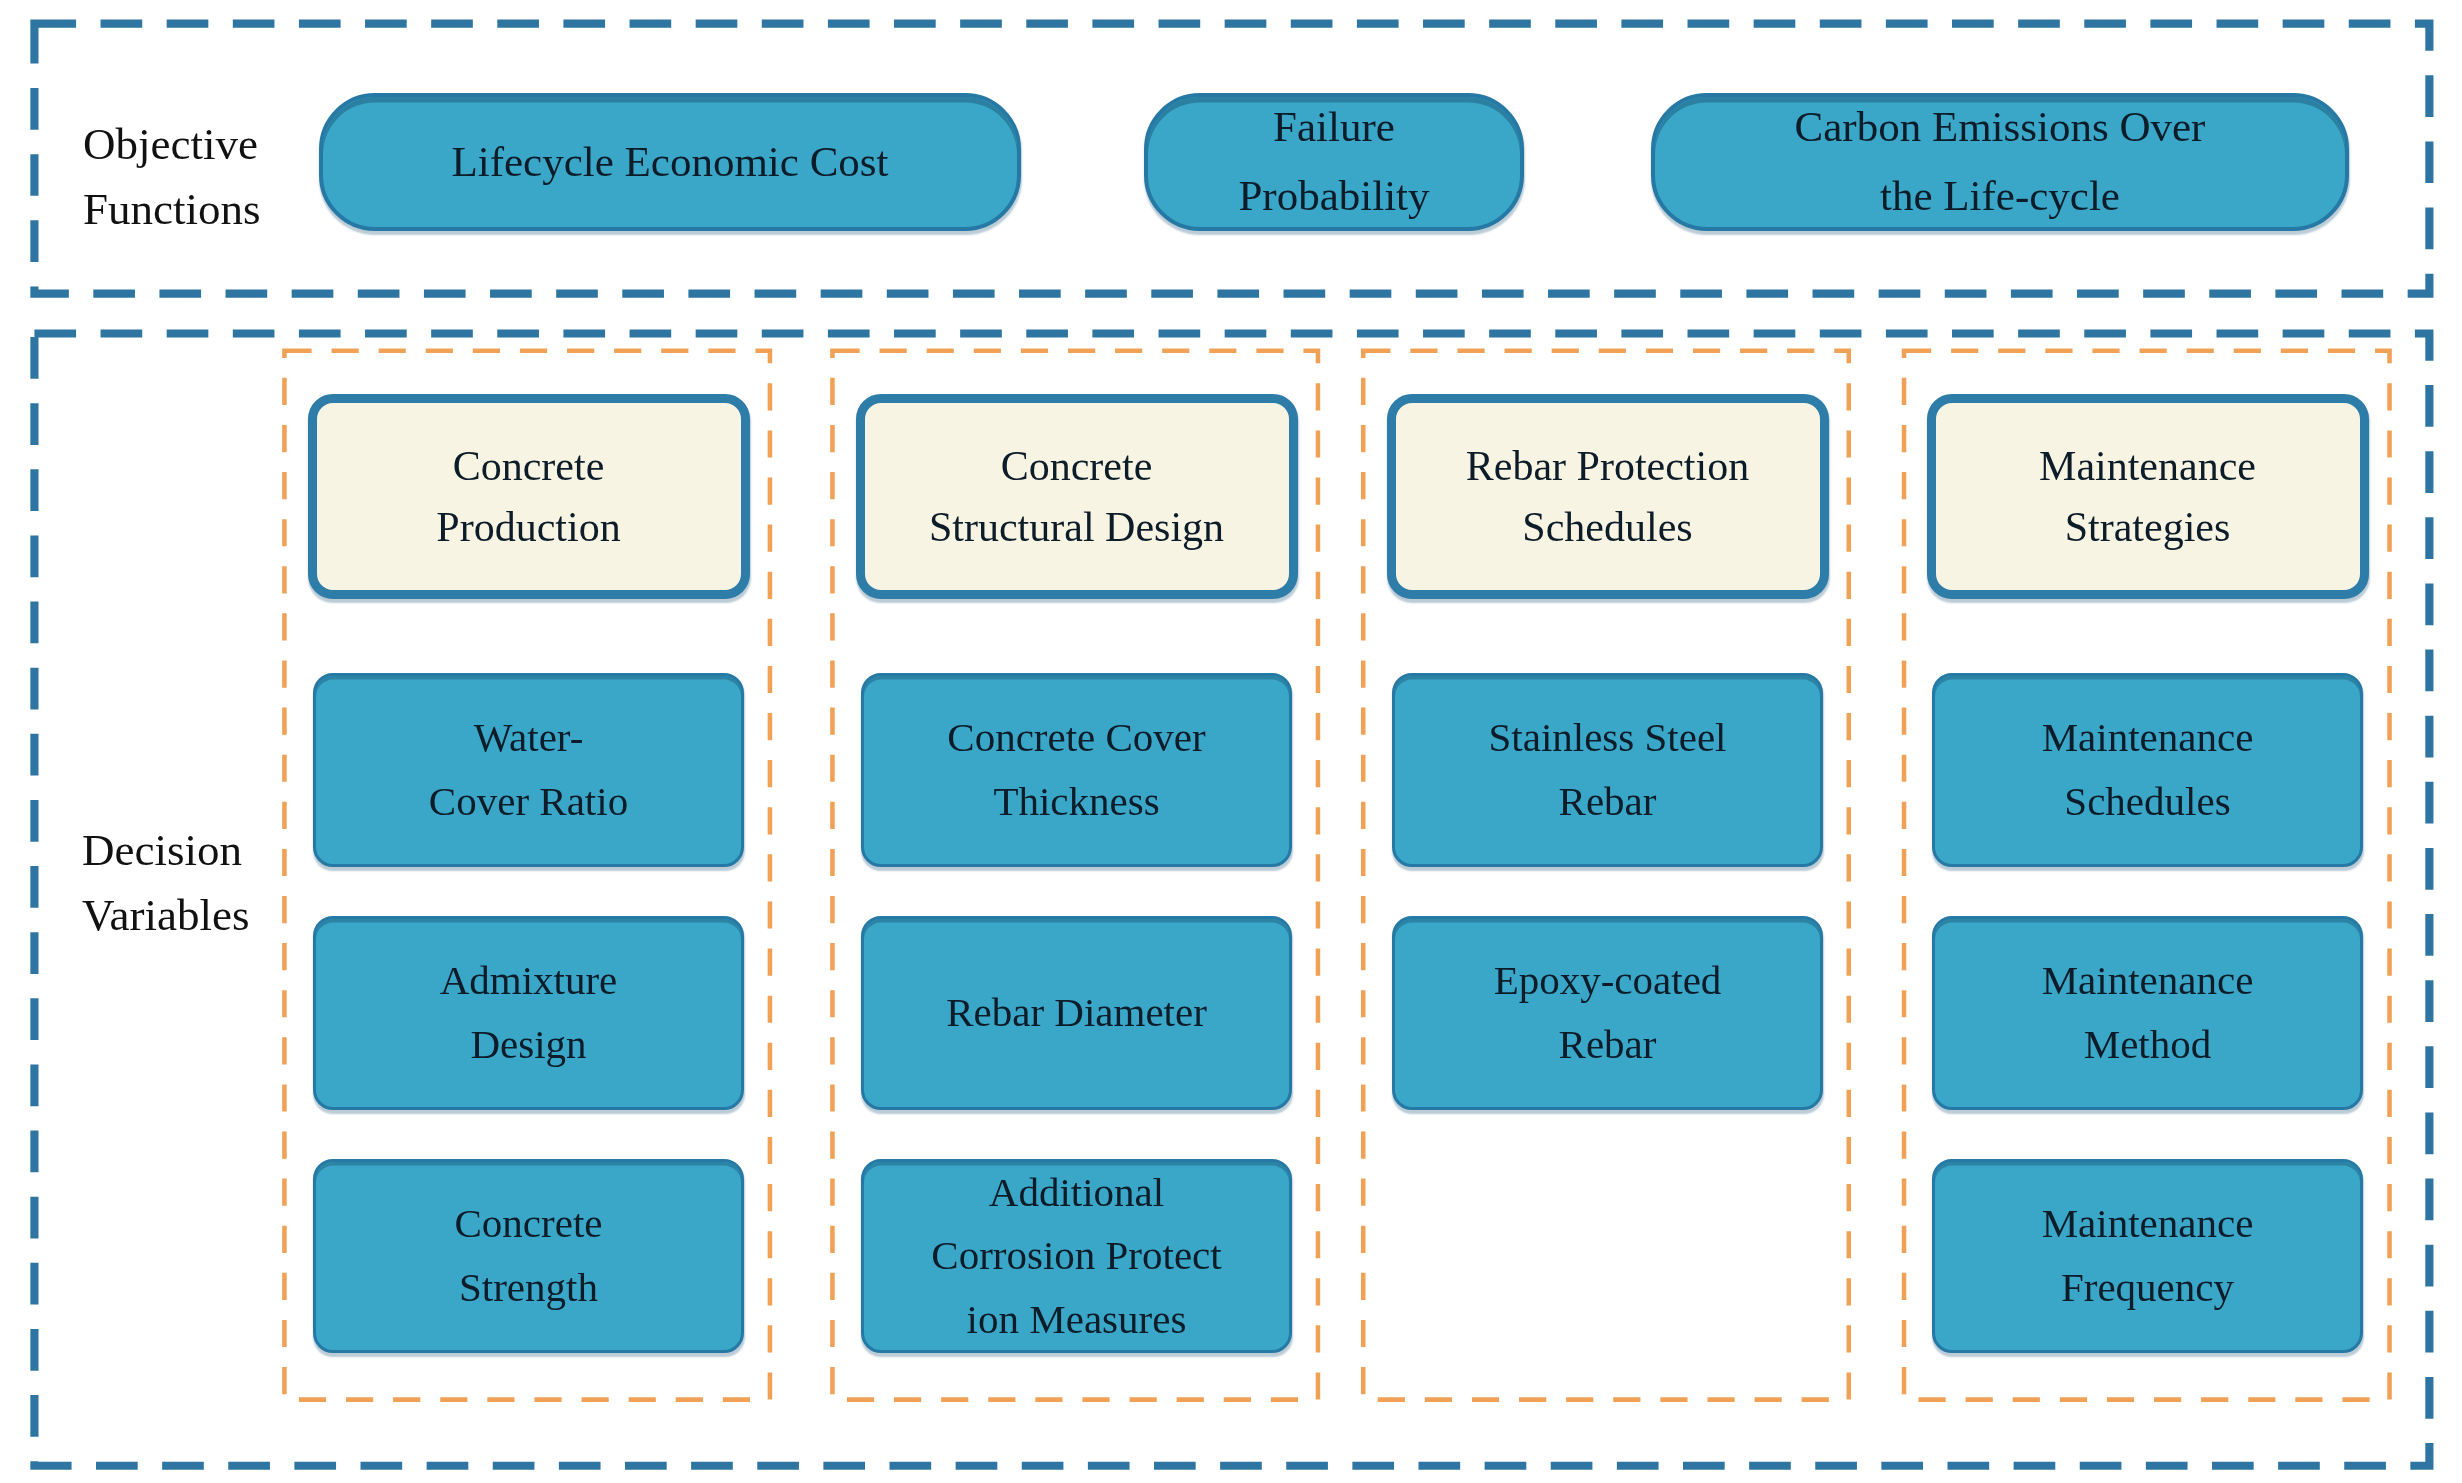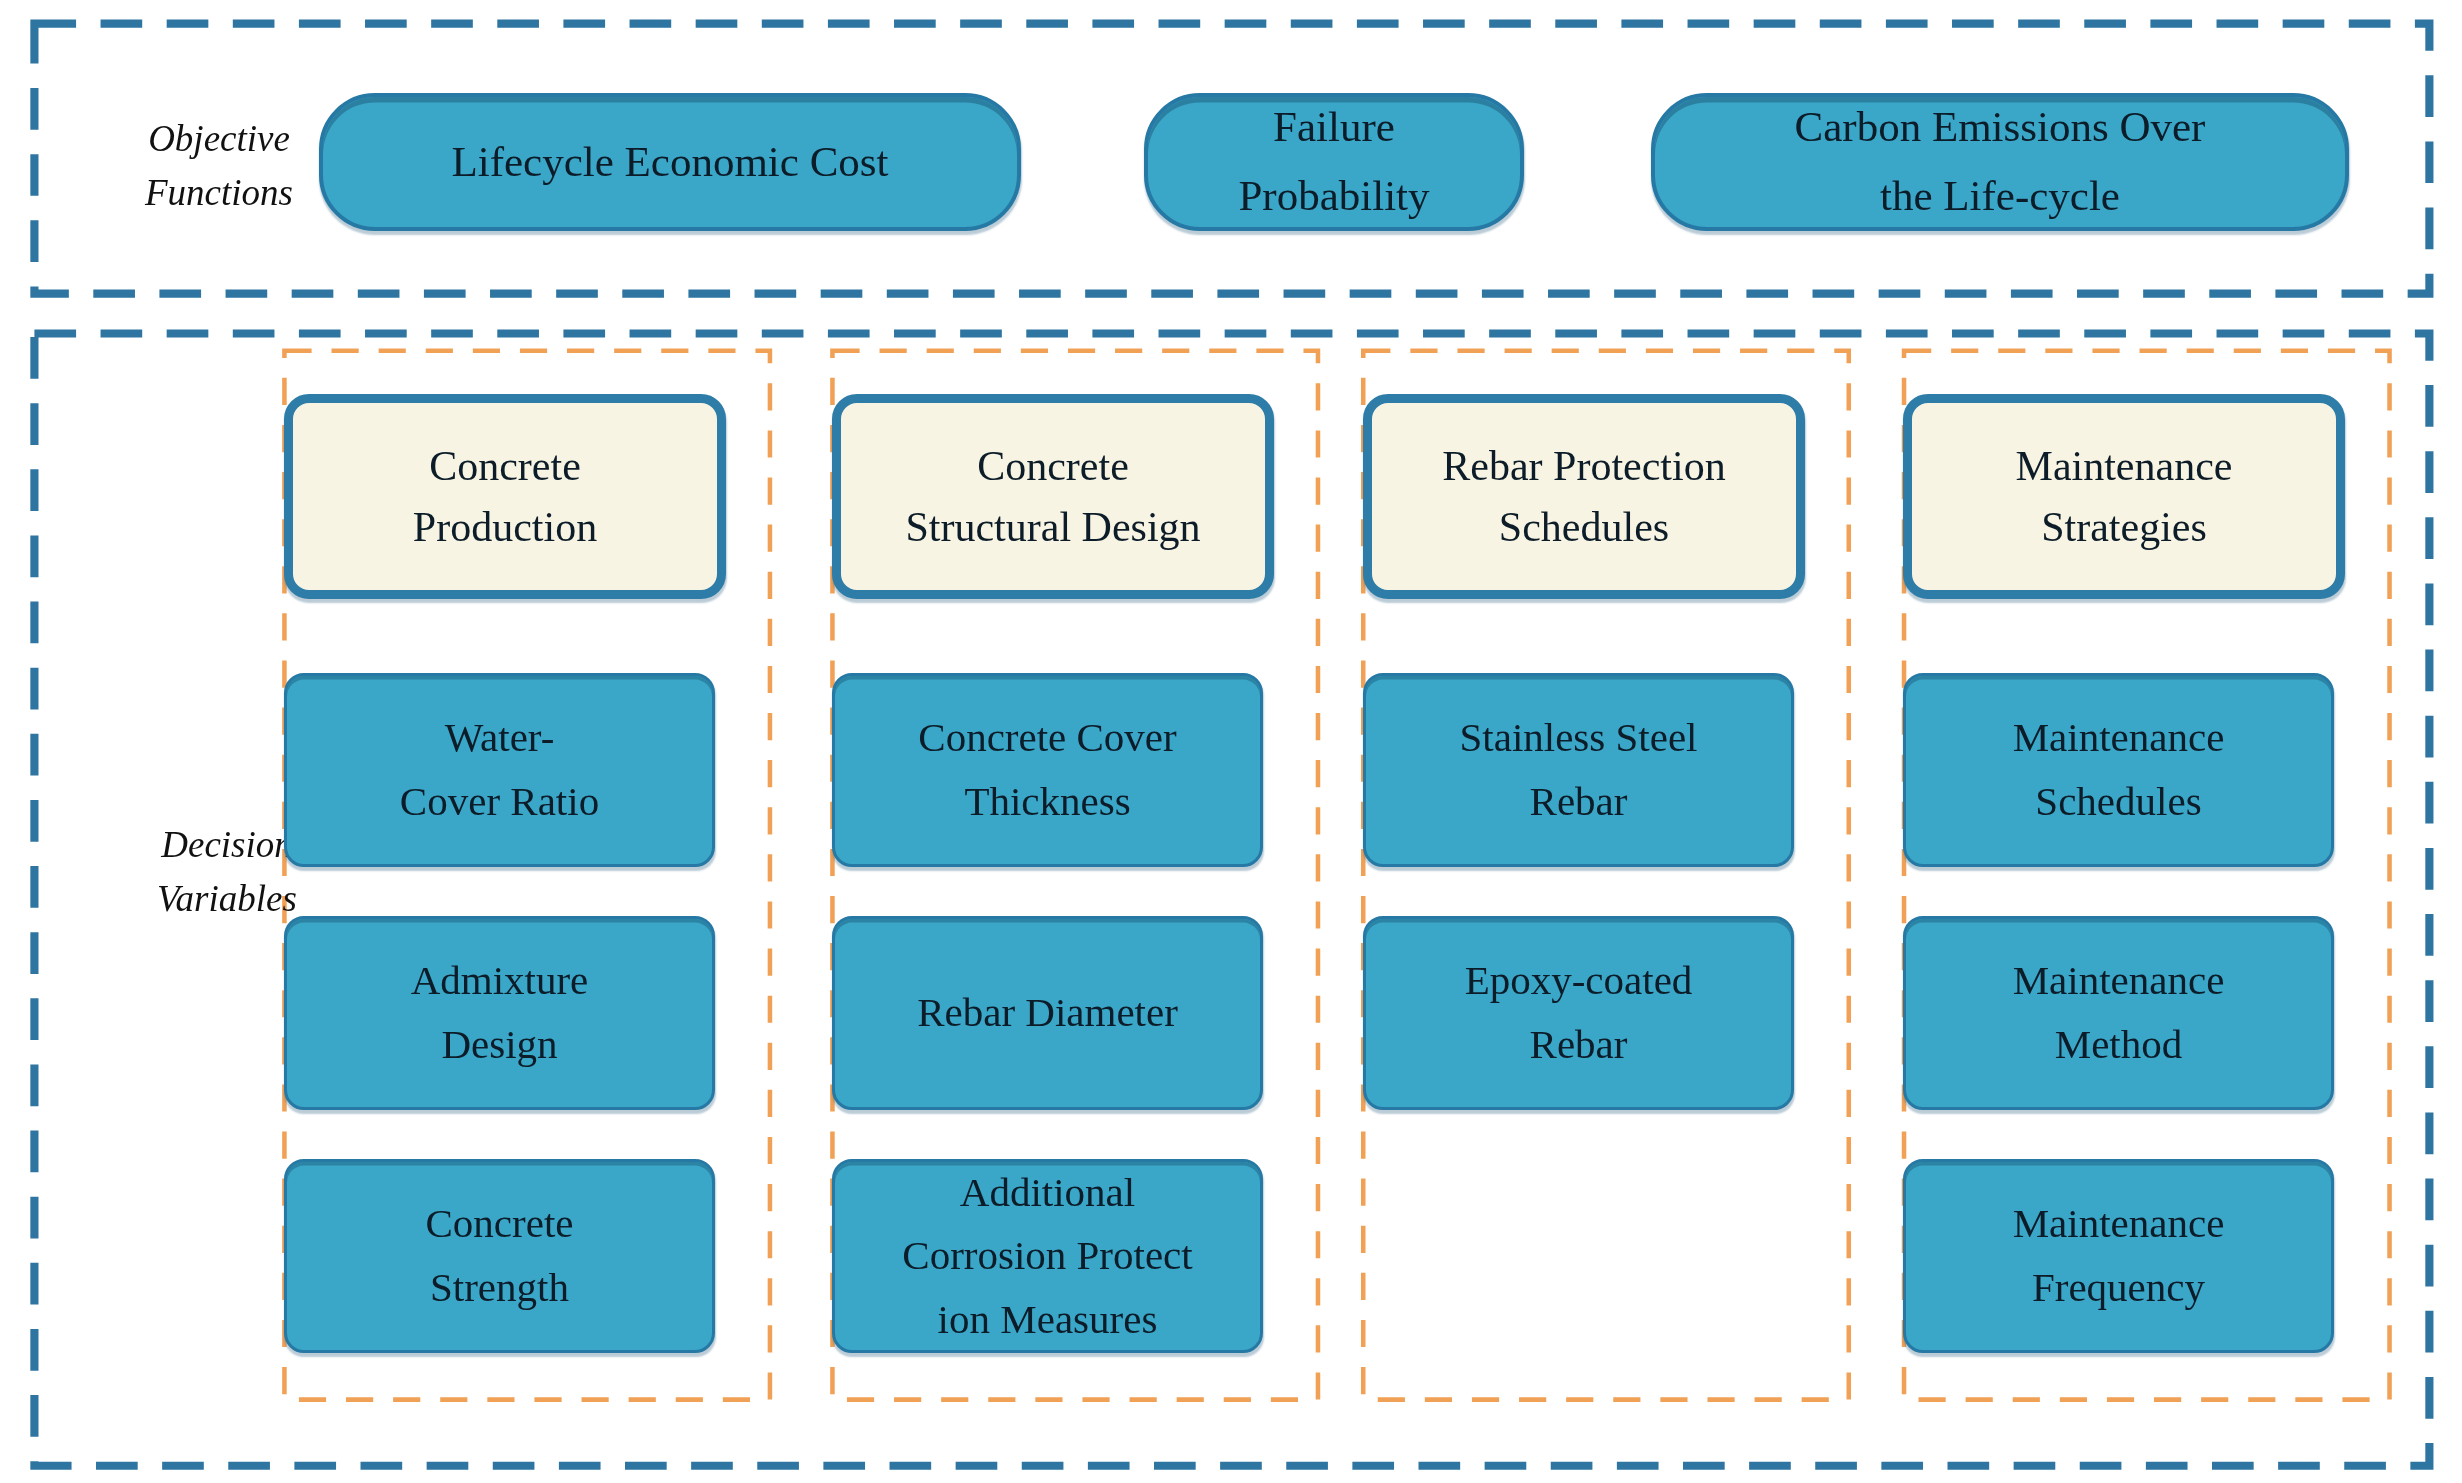--- a/index.html
+++ b/index.html
@@ -25,25 +25,24 @@
     position:absolute;left:0;top:0;width:2462px;height:1484px;
     pointer-events:none;
   }
   .dash-layer rect{fill:none;}
   .outer-rect{stroke:var(--outer-dash);stroke-width:9;stroke-dasharray:46 27;}
   .col-rect{stroke:var(--column-dash);stroke-width:5;stroke-dasharray:30 22;}
 
   .section-label{
     position:absolute;
     color:var(--label-text);
-    font-size:37px;
+    font-size:45px;
     line-height:1.45;
     white-space:pre-line;
-    text-align:center;
-    font-style:italic;
+    text-align:left;
   }
   .obj-label{left:83px;top:112px;width:272px;}
   .dec-label{left:82px;top:818px;width:290px;}
 
   .pill{
     position:absolute;
     top:93px;height:138px;
     background:var(--box-fill);
     border:4.5px solid var(--box-border);
     border-radius:56px;
@@ -54,21 +53,21 @@
     white-space:pre-line;
     box-shadow:inset 0 5.4px 0 rgba(26,82,112,0.45), 0.9px 3.6px 1.8px rgba(60,110,140,0.35);
   }
   .pill-1{left:319px;width:702px;}
   .pill-2{left:1144px;width:380px;}
   .pill-3{left:1651px;width:698px;text-align:center;}
 
   .column{
     position:absolute;
     top:349px;height:1054px;width:489px;
-    display:flex;flex-direction:column;align-items:flex-start;
+    display:flex;flex-direction:column;align-items:center;
   }
   .col-1{left:284px;}
   .col-2{left:832px;}
   .col-3{left:1363px;}
   .col-4{left:1903px;}
 
   .header-box{
     margin-top:45px;
     width:442px;height:205px;
     background:var(--header-fill);

